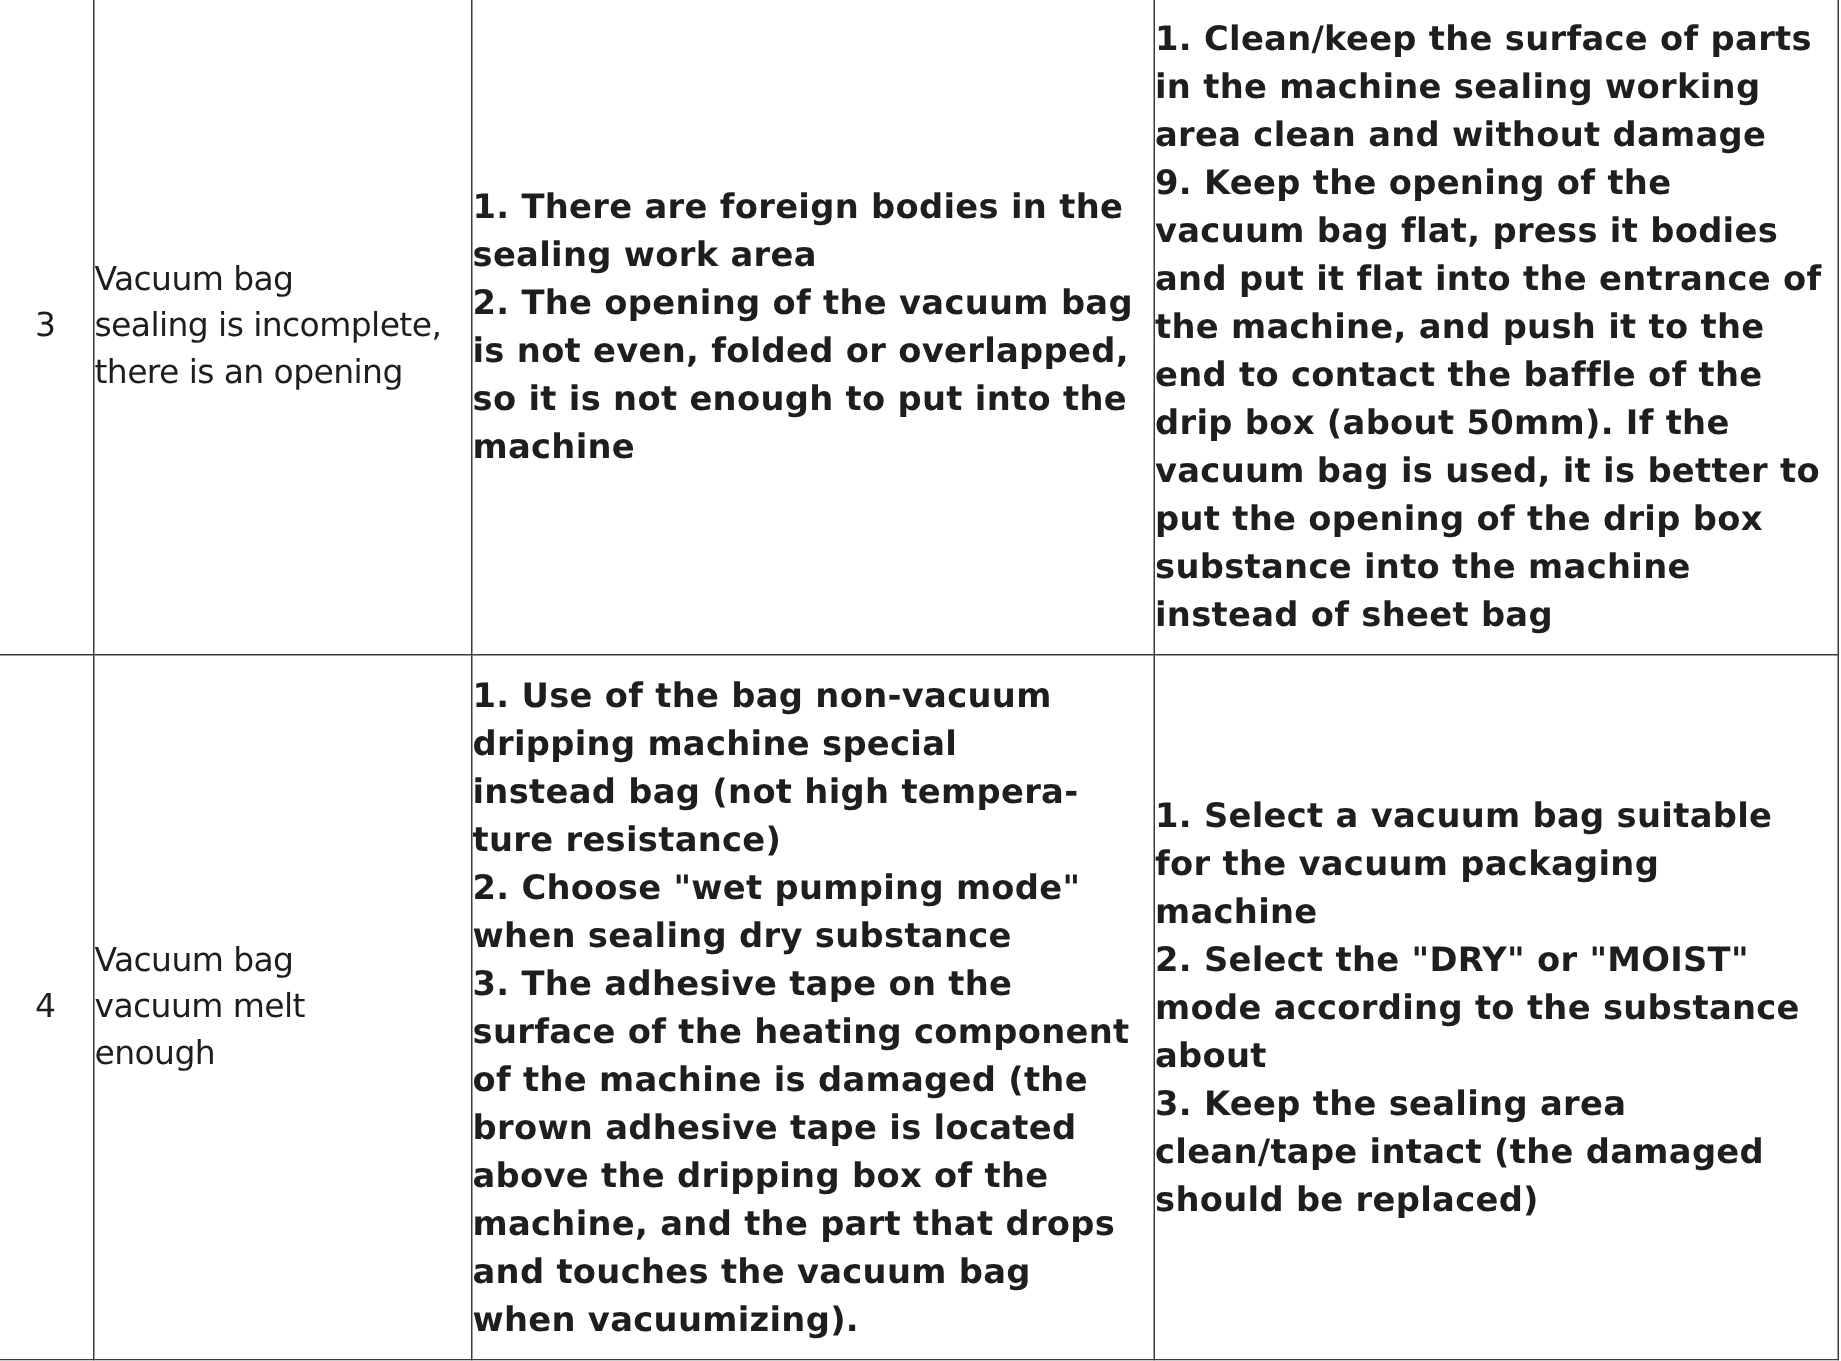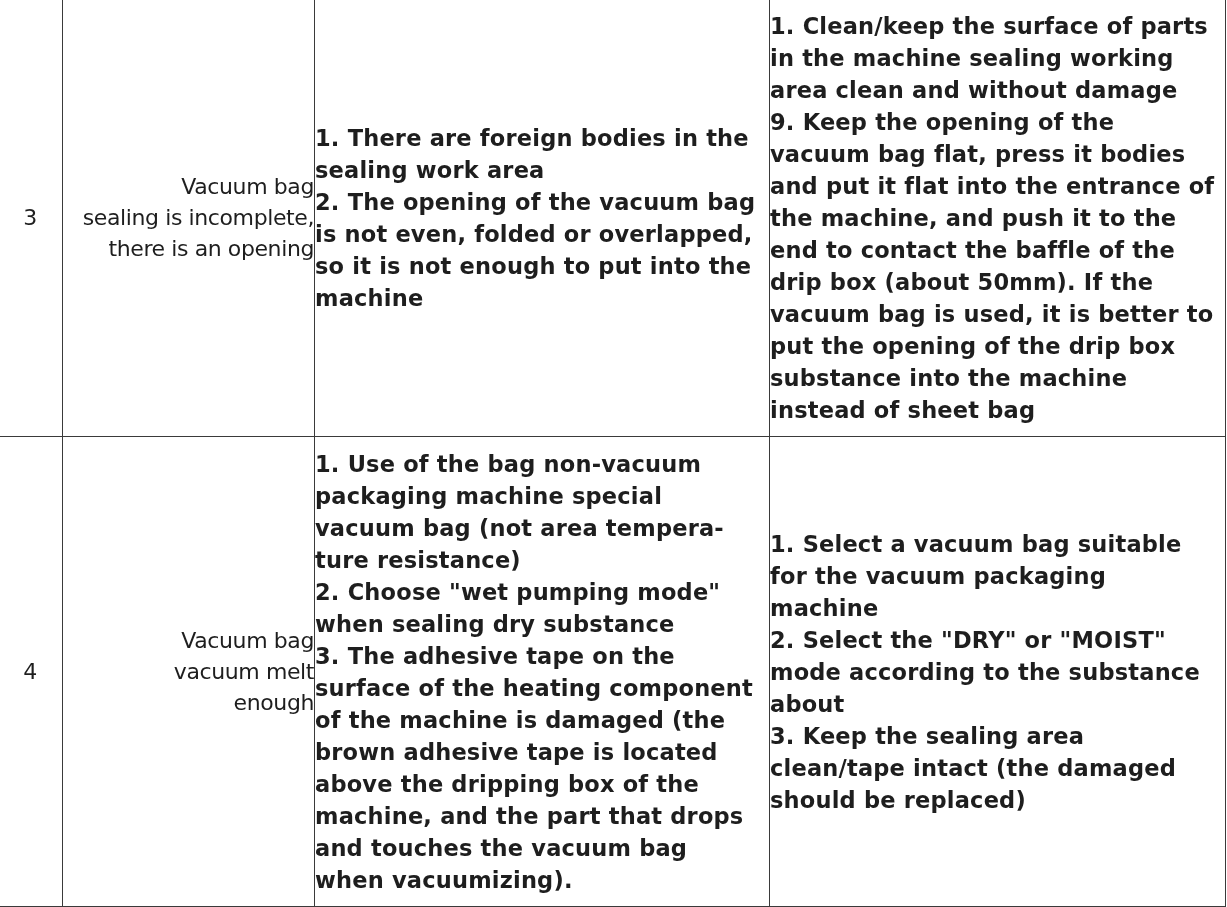--- a/index.html
+++ b/index.html
@@ -35,21 +35,21 @@
 
     tr.row-3 td { height: 437px; }
     tr.row-4 td { height: 469px; }
 
     .cell-no {
       text-align: center;
       font-size: 22px;
       letter-spacing: 0.5px;
     }
     .cell-fault {
-      text-align: right;
+      text-align: left;
       font-size: 22px;
       line-height: 31px;
       letter-spacing: -0.4px;
       padding: 0 0 0 6px;
     }
     .cell-fault .line { display: block; white-space: nowrap; }
 
     .cell-text {
       font-size: 22.5px;
       line-height: 32px;
@@ -108,22 +108,22 @@
       <td class="cell-no">
         <span>4</span>
       </td>
       <td class="cell-fault">
         <span class="line">Vacuum bag</span>
         <span class="line">vacuum melt</span>
         <span class="line">enough</span>
       </td>
       <td class="cell-text">
         <span class="line">1. Use of the bag non-vacuum</span>
-        <span class="line">packaging machine special</span>
-        <span class="line">vacuum bag (not area tempera-</span>
+        <span class="line">dripping machine special</span>
+        <span class="line">instead bag (not high tempera-</span>
         <span class="line">ture resistance)</span>
         <span class="line">2. Choose "wet pumping mode"</span>
         <span class="line">when sealing dry substance</span>
         <span class="line">3. The adhesive tape on the</span>
         <span class="line">surface of the heating component</span>
         <span class="line">of the machine is damaged (the</span>
         <span class="line">brown adhesive tape is located</span>
         <span class="line">above the dripping box of the</span>
         <span class="line">machine, and the part that drops</span>
         <span class="line">and touches the vacuum bag</span>

